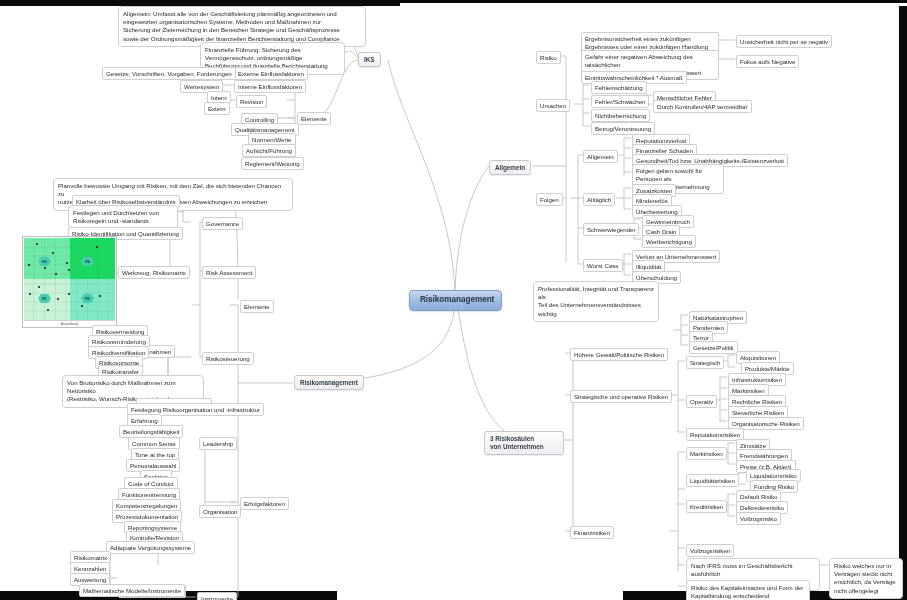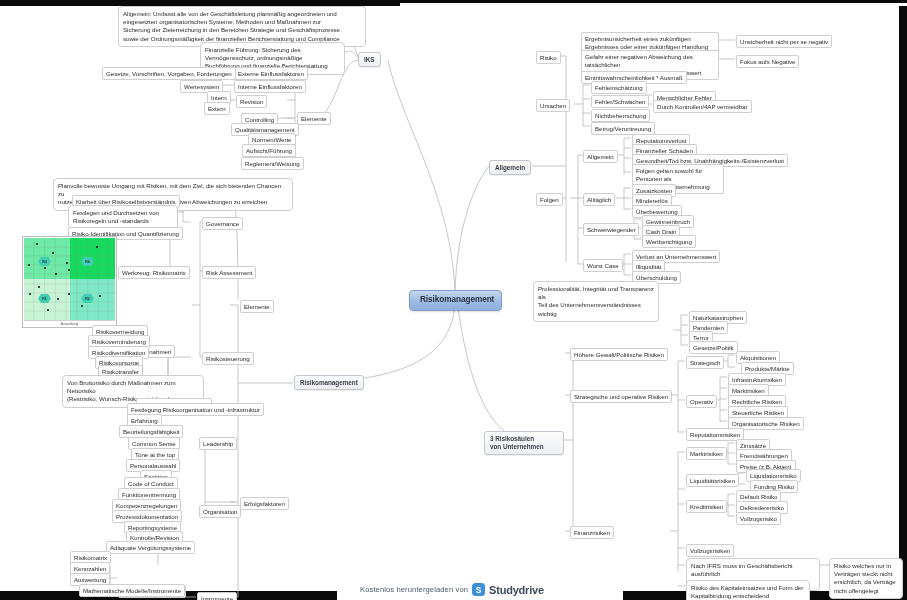--- a/index.html
+++ b/index.html
@@ -556,19 +556,14 @@
   <div class="node" style="left:126px; top:531px;">Kontrolle/Revision</div>
   <div class="node" style="left:106px; top:541px;">Adäquate Vergütungssysteme</div>
 
   <div class="node" style="left:197px; top:592px;">Instrumente</div>
   <div class="node" style="left:118px; top:585px;">Analytische Methoden</div>
   <div class="node" style="left:70px; top:551px;">Risikomatrix</div>
   <div class="node" style="left:70px; top:562px;">Kennzahlen</div>
   <div class="node" style="left:70px; top:573px;">Auswertung</div>
   <div class="node" style="left:79px; top:584px;">Mathematische Modelle/Instrumente</div>
 
-  <div id="watermark">
-    <span id="wm-text">Kostenlos heruntergeladen von</span>
-    <span id="wm-logo">S</span>
-    <span id="wm-brand">Studydrive</span>
-  </div>
 
 </div>
 
 </body></html>

